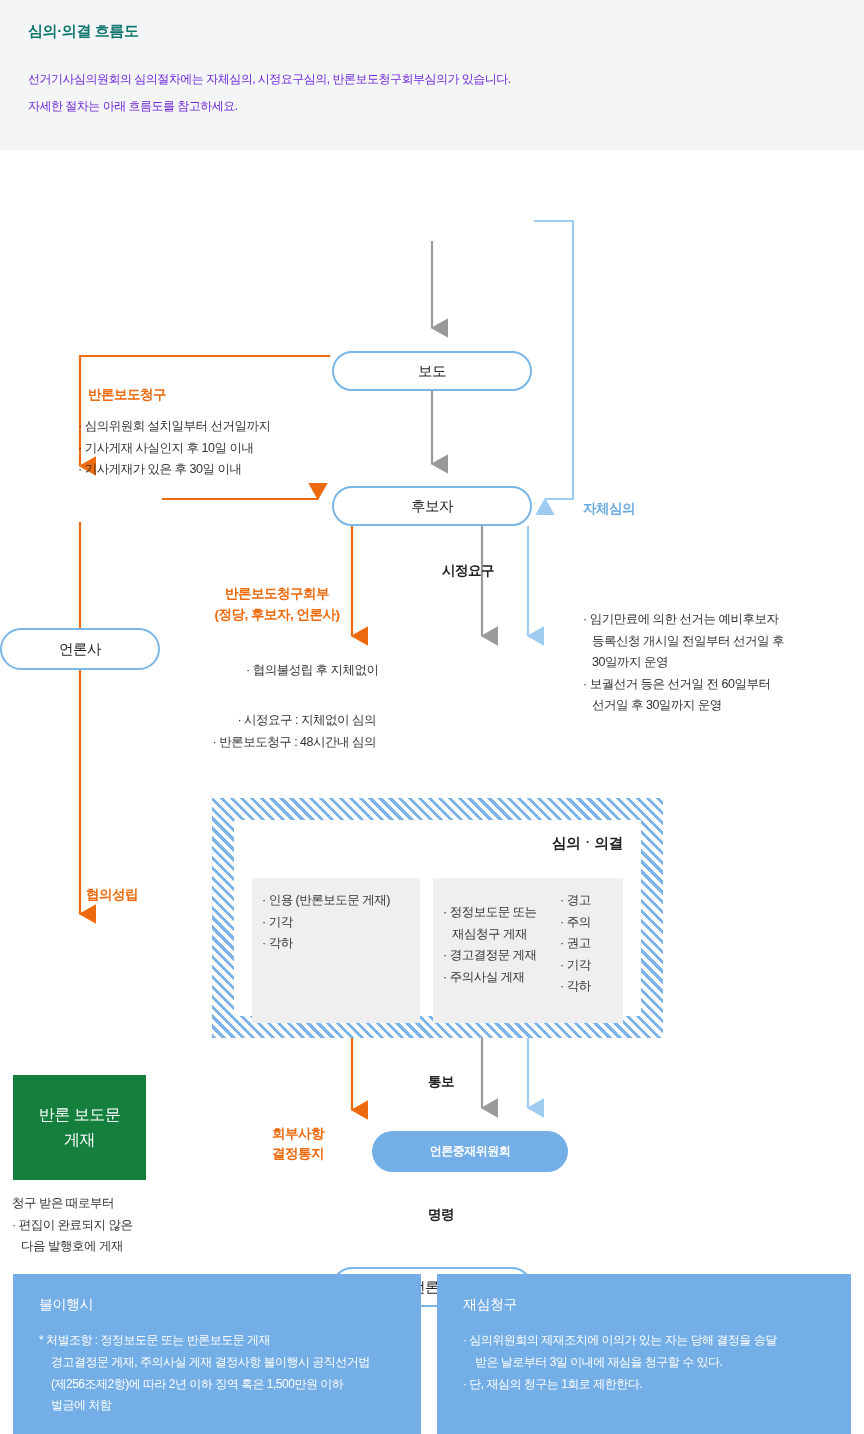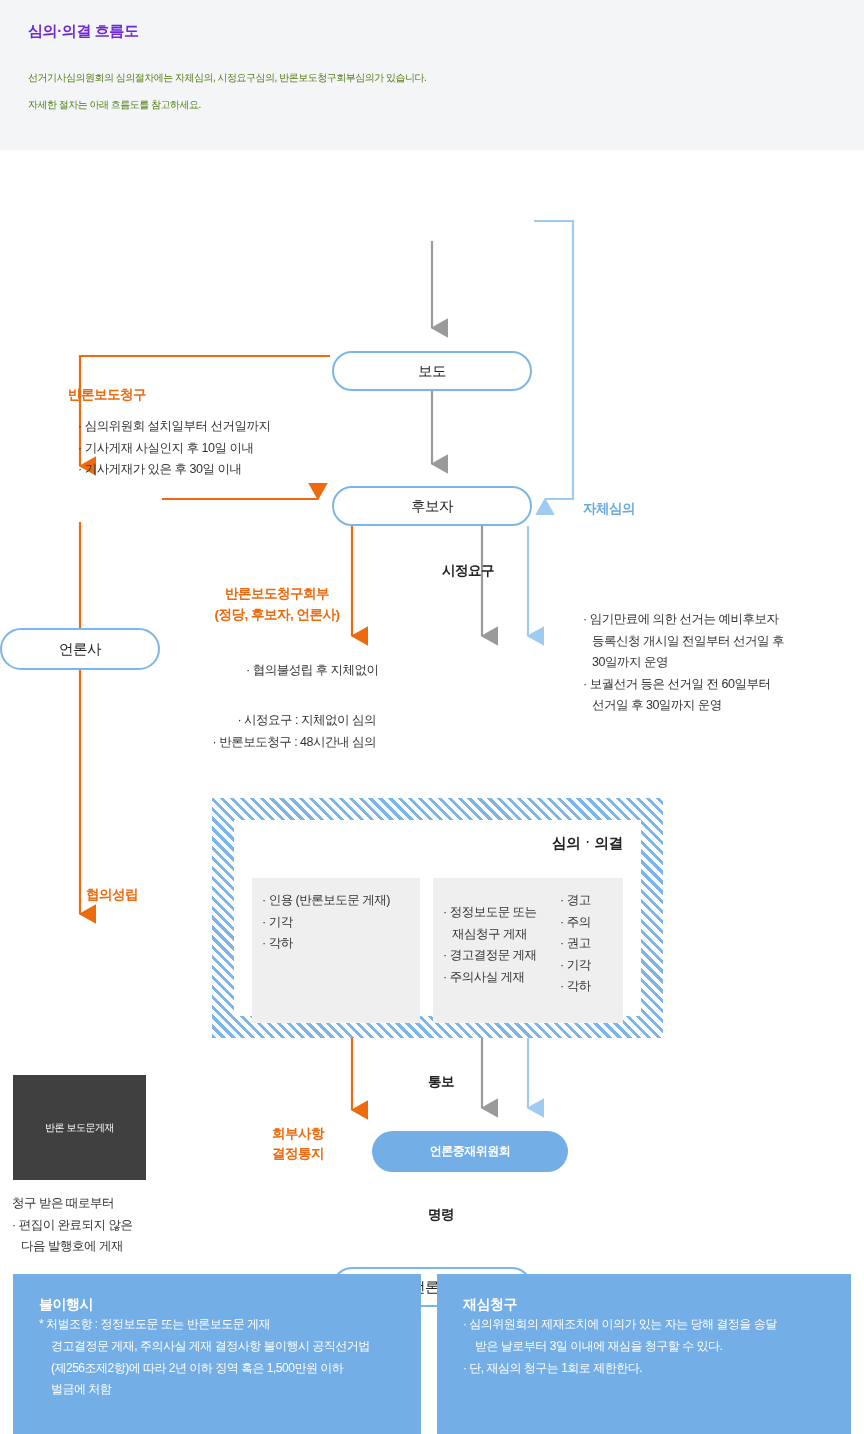--- a/index.html
+++ b/index.html
@@ -11,25 +11,25 @@
   }
   #root { position: relative; width: 864px; height: 1434px; }
 
   
   .header {
     position: absolute; left: 0; top: 0; width: 864px; height: 150px;
     background: #f4f5f6;
   }
   .header-title {
     position: absolute; left: 28px; top: 22px;
-    font-size: 15px; font-weight: bold; color: #6d28d9; letter-spacing: -0.4px;
+    font-size: 15px; font-weight: bold; color: #0f766e; letter-spacing: -0.4px;
   }
   .header-line {
     position: absolute; left: 28px;
-    font-size: 10px; color: #4d7c0f; letter-spacing: -0.5px;
+    font-size: 12px; color: #6d28d9; letter-spacing: -0.5px;
   }
   .header-line.l1 { top: 71px; }
   .header-line.l2 { top: 98px; }
 
   
   .canvas { position: absolute; left: 0; top: 150px; width: 864px; height: 1100px; background: #ffffff; }
   .svg-layer { position: absolute; left: 0; top: 0; width: 864px; height: 1100px; }
 
   
   .node {
@@ -41,22 +41,22 @@
     color: #222222; font-size: 14.5px; font-weight: normal;
   }
   .node-rect-blue {
     background: #2f8bdf; color: #ffffff; font-size: 15px; font-weight: bold;
   }
   .node-pill-blue {
     background: #74aee6; color: #ffffff; font-size: 12px; font-weight: bold;
     border-radius: 26px;
   }
   .node-rect-softblue {
-    background: #404040; color: #ffffff; font-size: 10px; font-weight: normal;
-    line-height: 1.55; flex-direction: row;
+    background: #15803d; color: #ffffff; font-size: 16px; font-weight: normal;
+    line-height: 1.55; flex-direction: column;
   }
 
   #node-bodo    { left: 332px; top: 201px; width: 200px; height: 40px; }
   #node-hubo    { left: 332px; top: 336px; width: 200px; height: 40px; }
   #node-press-l { left: 0px;   top: 478px; width: 160px; height: 42px; }
   #node-comm    { left: 332px; top: 472px; width: 200px; height: 54px; }
   #node-arb     { left: 372px; top: 981px; width: 196px; height: 41px; }
   #node-press-b { left: 332px; top: 1117px; width: 200px; height: 40px; }
   #node-rebut   { left: 13px;  top: 925px; width: 133px; height: 105px; }
 
@@ -98,41 +98,41 @@
   }
   .edge-label {
     position: absolute; font-size: 13.5px; color: #222222; font-weight: bold;
     letter-spacing: -0.5px;
   }
   .edge-label-orange {
     position: absolute; font-size: 13.5px; color: #ed6a0e; font-weight: bold;
     letter-spacing: -0.5px; text-align: center; line-height: 1.5;
   }
 
-  #ann-rebut-req  { left: 68px; top: 236px; }
+  #ann-rebut-req  { left: 88px; top: 236px; }
   #ann-rebut-list { left: 78px; top: 266px; }
   #ann-selfrev    { left: 583px; top: 350px; }
   #ann-op-list    { left: 583px; top: 459px; }
   #ann-recall     { left: 172px; top: 434px; width: 210px; text-align: center; line-height: 1.55; }
   #ann-nodelay    { left: 246px; top: 510px; }
   #ann-timing     { left: 176px; top: 560px; text-align: right; width: 200px; }
   #ann-pub-note   { left: 12px;  top: 1043px; width: 165px; }
 
   #lbl-sijeong   { left: 442px; top: 412px; }
   #lbl-tongbo    { left: 428px; top: 923px; }
   #lbl-myeongnyeong { left: 428px; top: 1056px; }
   #lbl-hyeobui   { left: 86px;  top: 735px; }
   #lbl-hoebu     { left: 272px; top: 974px; }
 
   
   .footer { position: absolute; left: 0; top: 1274px; width: 864px; height: 160px; }
   .fpanel { position: absolute; top: 0; height: 160px; background: #74aee6; padding: 22px 22px 0 26px; }
   #fpanel-left  { left: 13px;  width: 408px; }
   #fpanel-right { left: 437px; width: 414px; }
-  .fpanel-title { color: #ffffff; font-size: 14px; font-weight: bold; letter-spacing: -0.5px; }
+  .fpanel-title { color: #ffffff; font-size: 14px; font-weight: normal; letter-spacing: -0.5px; margin-bottom: 16px; }
   .fpanel-list { list-style: none; }
   .fpanel-list li {
     color: #ffffff; font-size: 12px; line-height: 1.82;
     letter-spacing: -0.5px; white-space: nowrap;
   }
   .fpanel-list li.indent { padding-left: 12px; }
 </style>
 </head>
 <body>
 

